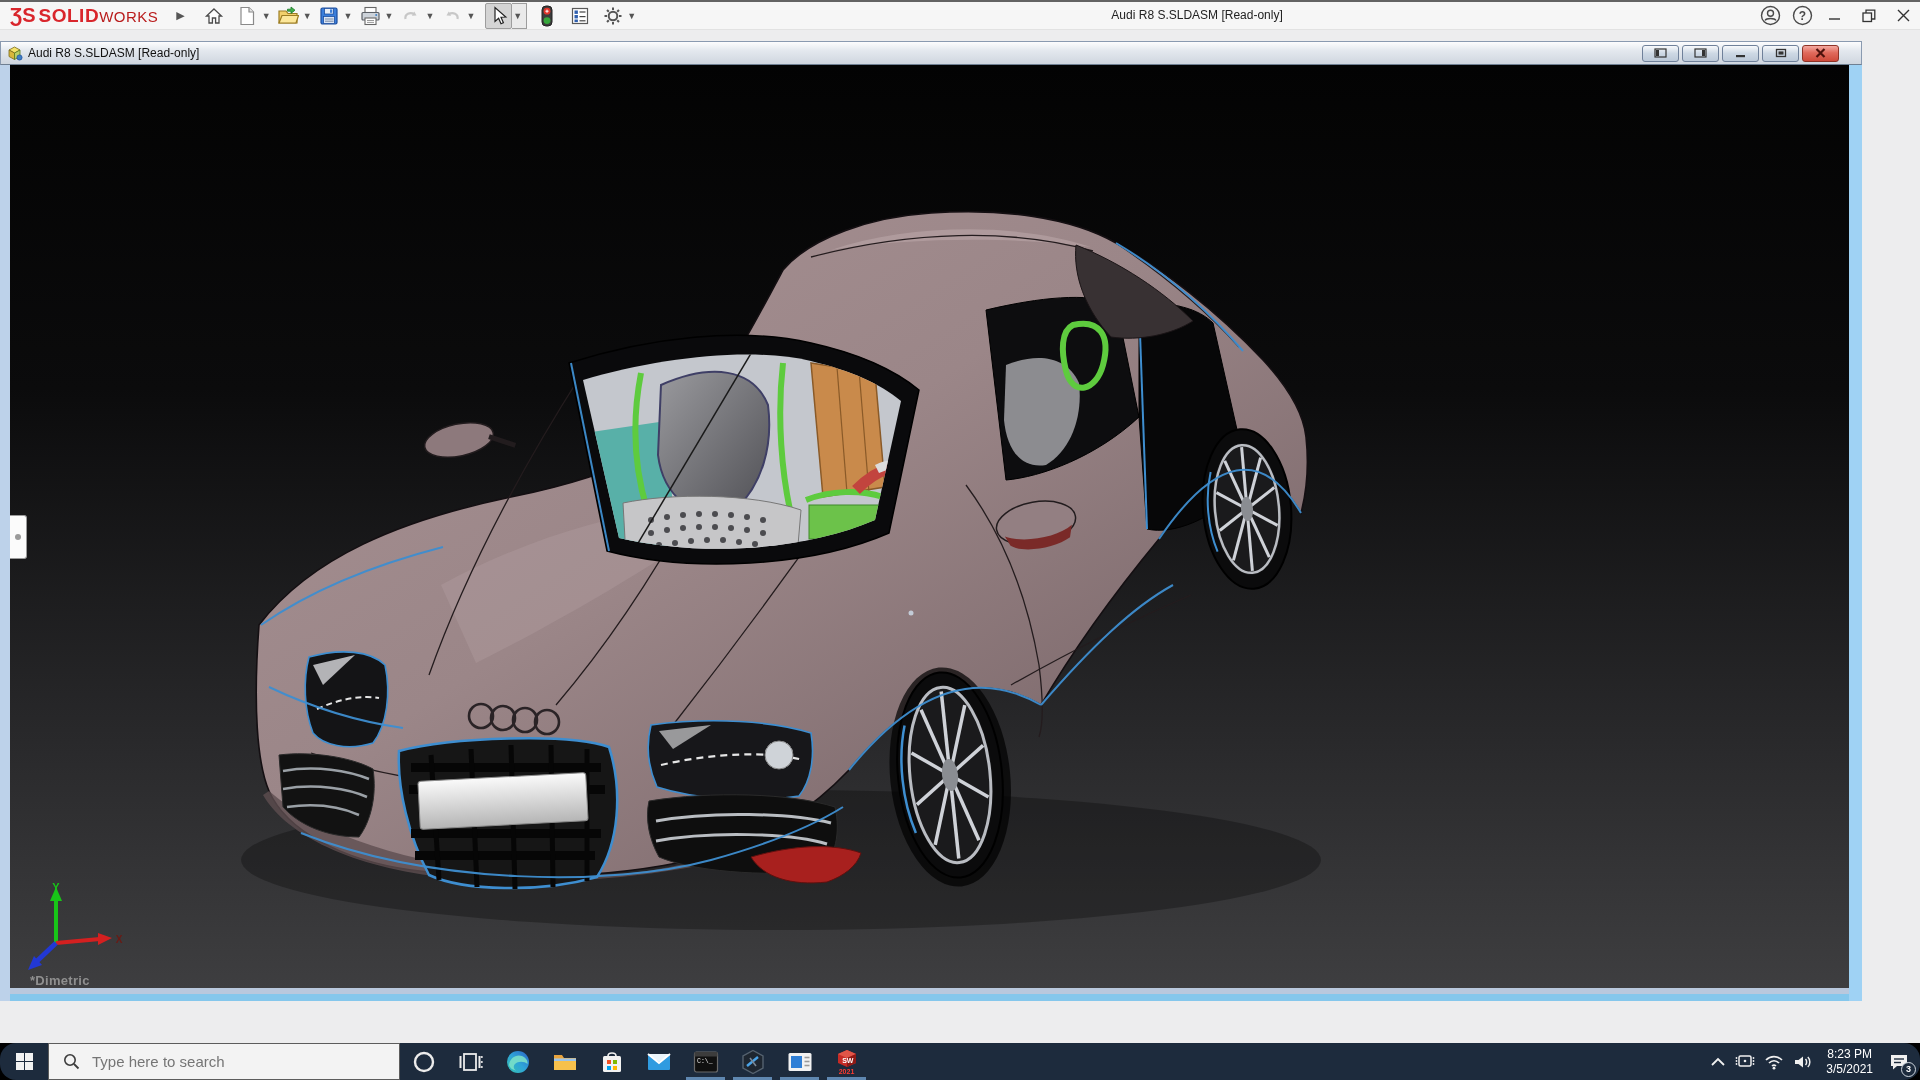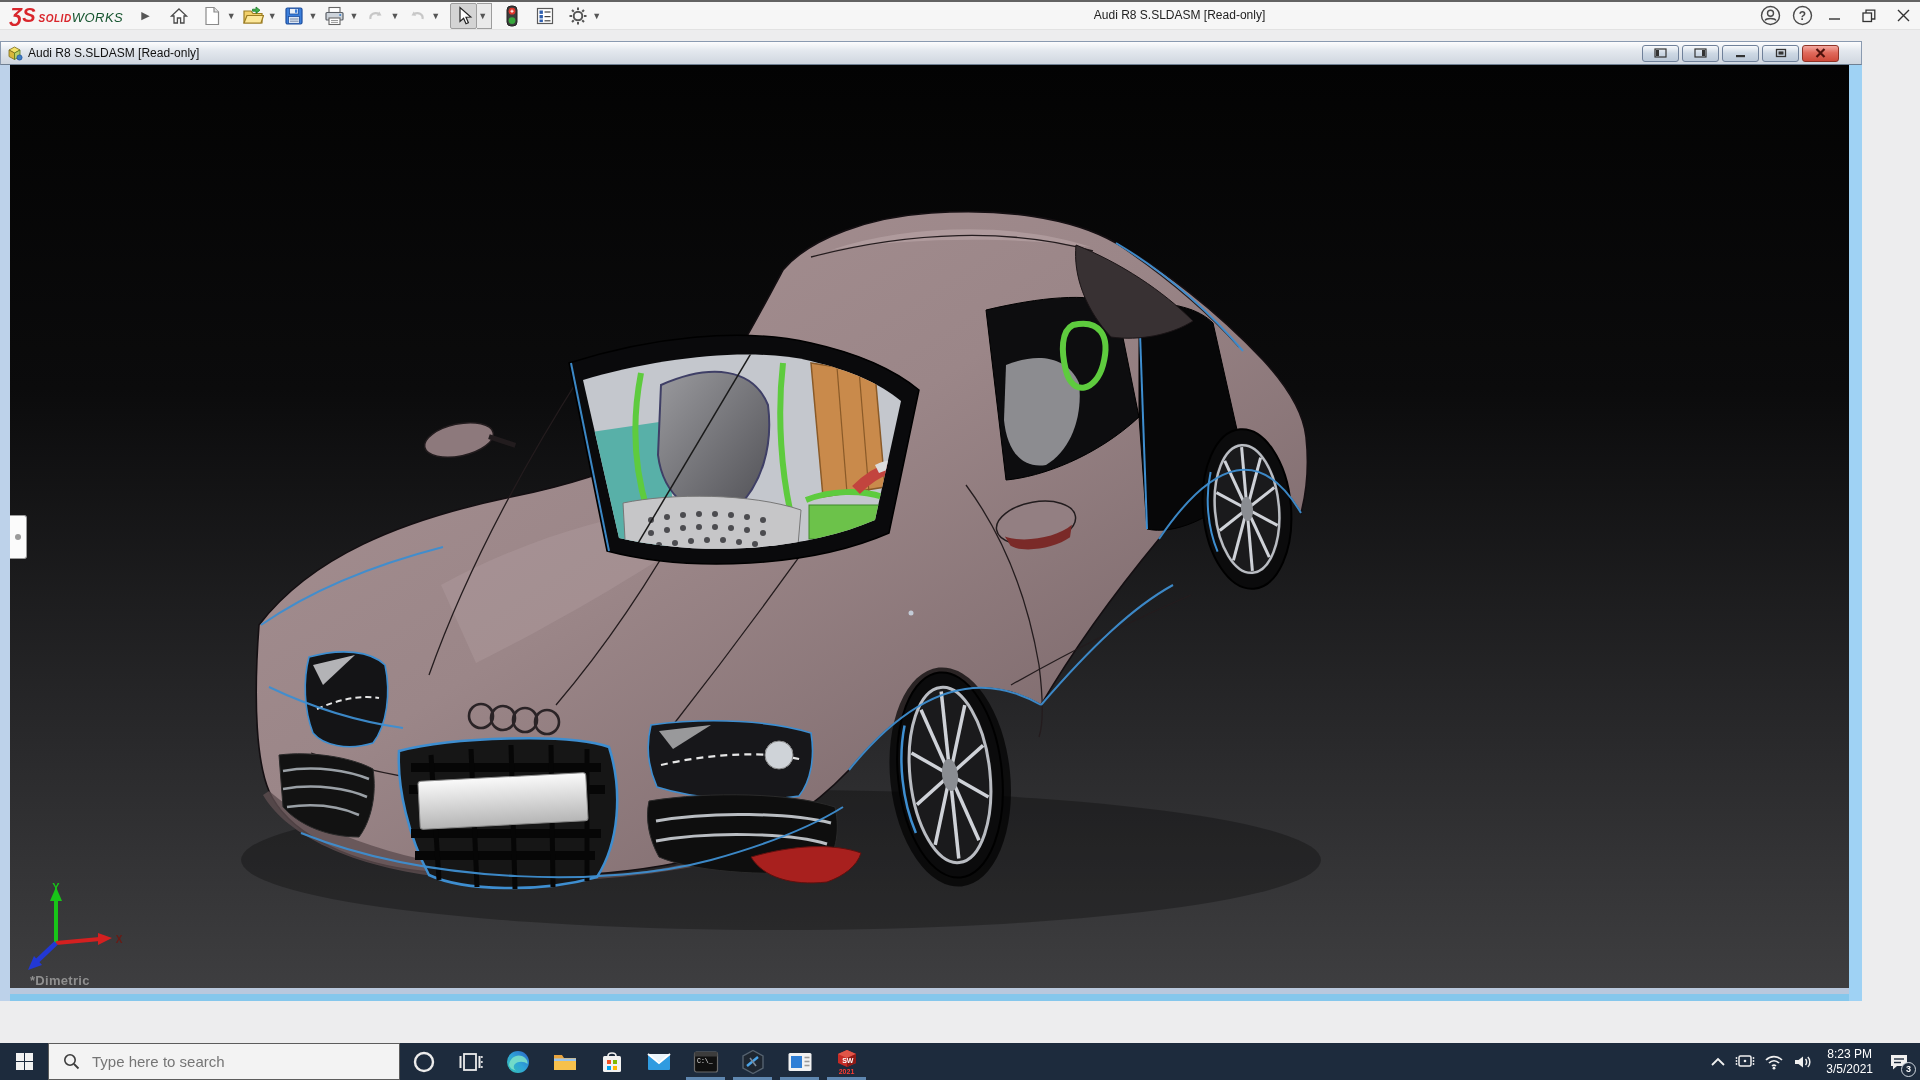--- a/index.html
+++ b/index.html
@@ -4,24 +4,24 @@
 <style>
   * { margin:0; padding:0; box-sizing:border-box; }
   html,body { width:1920px; height:1080px; overflow:hidden; background:#000;
     font-family:"Liberation Sans", sans-serif; }
   #screen { position:relative; width:1920px; height:1080px; }
 
   
   .titlebar { position:absolute; left:0; top:0; width:1920px; height:30px;
     background:#f6f6f6; border-top:2px solid #636363; border-bottom:1px solid #e2e2e2;
     display:flex; align-items:center; }
-  .brand { display:flex; align-items:baseline; margin-left:10px; font-style:italic; color:#d9262c; white-space:nowrap; }
+  .brand { display:flex; align-items:baseline; margin-left:10px; color:#d9262c; white-space:nowrap; }
   .brand .glyph { font-weight:bold; font-size:20px; margin-right:3px; }
-  .brand .solid { font-weight:bold; font-size:10px; letter-spacing:.5px; }
-  .brand .works { font-weight:normal; font-size:13px; letter-spacing:.5px; color:#14532d; }
+  .brand .solid { font-weight:bold; font-size:19px; letter-spacing:.5px; }
+  .brand .works { font-weight:normal; font-size:15px; letter-spacing:.5px; color:#b91c1c; }
   .expand-arrow { color:#555; font-size:11px; margin:0 16px 0 18px; cursor:pointer; }
   .toolbar { display:flex; align-items:center; height:30px; }
   .tb-btn { width:27px; height:26px; display:flex; align-items:center; justify-content:center; border-radius:2px; }
   .tb-btn.disabled { opacity:.45; }
   .tb-btn.pressed { background:#d4d4d4; border:1px solid #9d9d9d; }
   .dd { font-size:9px; color:#555; padding:0 4px 0 1px; }
   .dd-box { border:1px solid #9d9d9d; border-left:none; height:26px; display:flex; align-items:center; background:#eaeaea; }
   .spacer-s { width:6px; }
   .main-title { flex:1; text-align:center; font-size:12px; color:#222; padding-bottom:1px; }
   .win-icons { display:flex; align-items:center; height:30px; }
@@ -49,21 +49,21 @@
   .strip2 { position:absolute; left:0; right:0; bottom:0; height:7px; background:#85c7ec; }
   .pane-handle { position:absolute; left:0; top:450px; width:17px; height:44px; background:#fbfbfb;
     border:1px solid #9a9a9a; border-left:none; border-radius:0 3px 3px 0; display:flex; align-items:center; justify-content:center; }
   .pane-handle .dot { width:6px; height:6px; border-radius:50%; background:#9a9a9a; }
   .view-label { position:absolute; left:20px; top:908px; font-size:13px; font-weight:bold; color:#8f8f8f; letter-spacing:.3px; }
   .triad { position:absolute; left:16px; top:816px; }
   .car-svg { position:absolute; inset:0; width:100%; height:100%; }
 
   
   .taskbar { position:absolute; left:0; top:1043px; width:1920px; height:37px; background:#1d2b3d;
-    display:flex; align-items:stretch; }
+    display:flex; align-items:stretch;border-radius:16px; }
   .start-btn { width:48px; display:flex; align-items:center; justify-content:center; }
   .search-box { width:352px; background:#f3f3f3; border:1px solid #5c5c5c; display:flex; align-items:center; }
   .search-box input { border:none; outline:none; background:transparent; font-size:15px; color:#3c3c3c;
     font-family:"Liberation Sans", sans-serif; width:260px; }
   .search-box .mag { margin:0 12px 0 14px; }
   .tb-app { width:47px; display:flex; align-items:center; justify-content:center; position:relative; }
   .tb-app.running::after { content:""; position:absolute; left:4px; right:4px; bottom:0; height:3px; background:#5f87b0; }
   .sw-tile { display:flex; flex-direction:column; align-items:center; line-height:1; }
   .sw-year { font-size:7px; font-weight:bold; color:#ff3b30; margin-top:-1px; }
   .tray { margin-left:auto; display:flex; align-items:center; gap:9px; padding-right:8px; }

